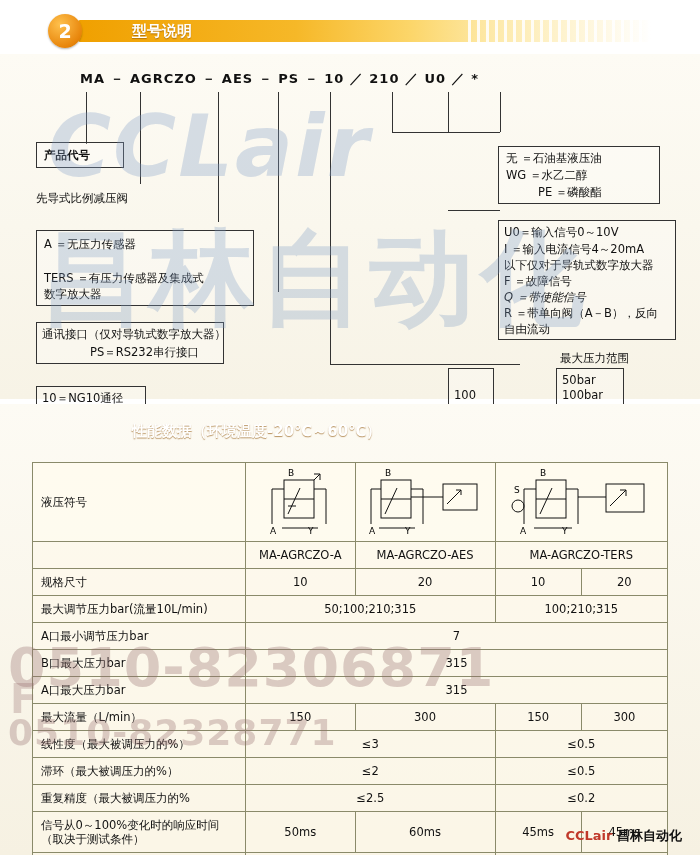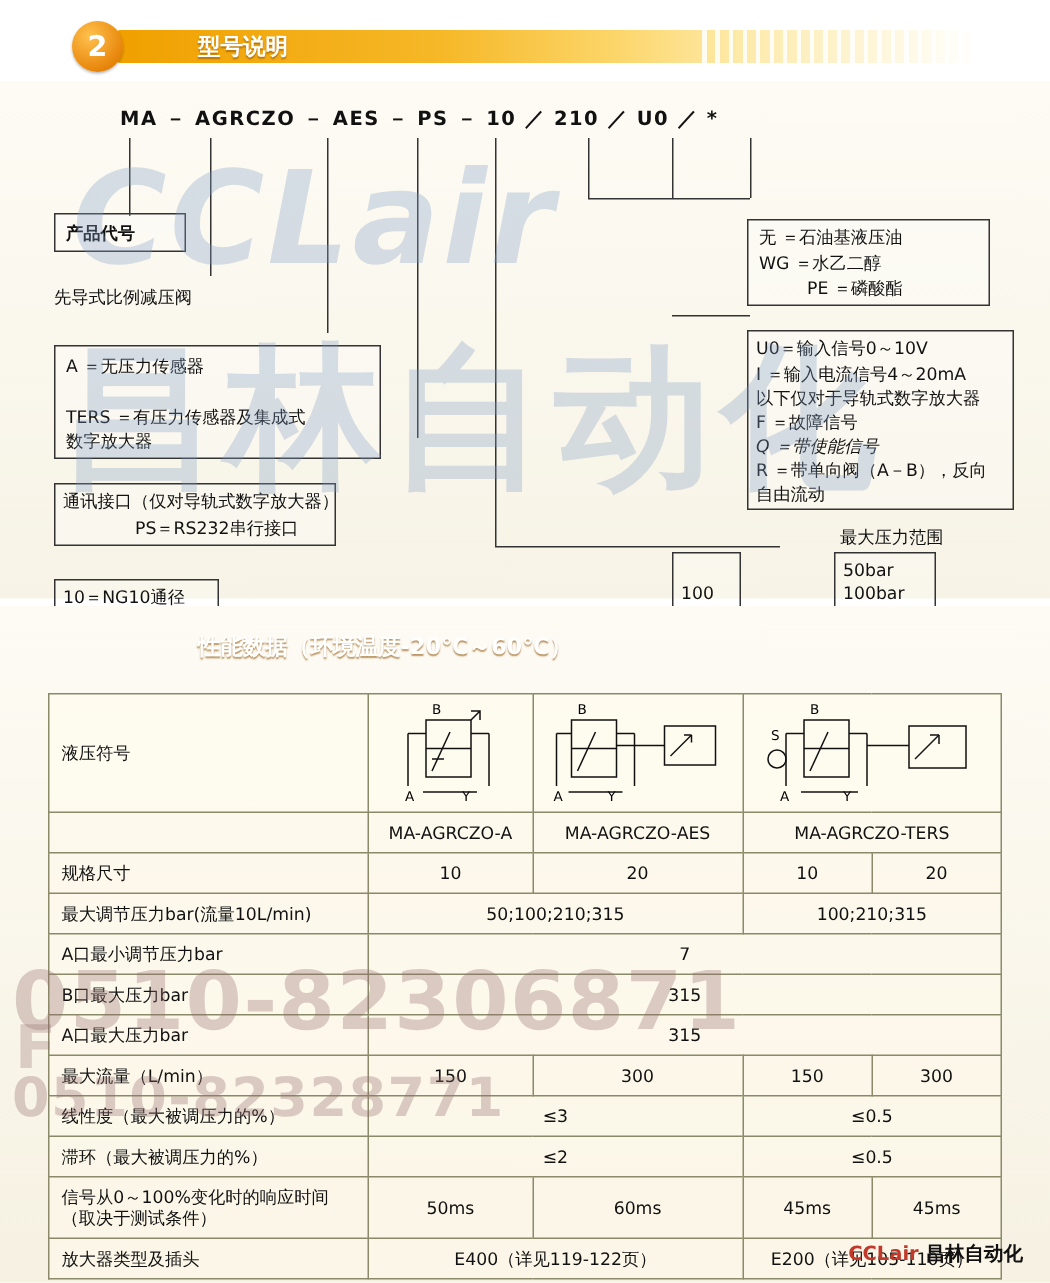--- a/index.html
+++ b/index.html
@@ -298,20 +298,25 @@
           <td colspan="4">≤3</td>
           <td colspan="2">≤0.5</td>
         </tr>
 
         <tr>
           <td class="lbl">滞环（最大被调压力的%）</td>
           <td colspan="4">≤2</td>
           <td colspan="2">≤0.5</td>
         </tr>
 
+        <tr>
+          <td class="lbl">重复精度（最大被调压力的%</td>
+          <td colspan="4">≤2.5</td>
+          <td colspan="2">≤0.2</td>
+        </tr>
 
         <tr>
           <td class="lbl two-line" style="height:34px;margin-left:32px;">
             <span>信号从0～100%变化时的响应时间</span><br>
             <span>（取决于测试条件）</span>
           </td>
           <td colspan="2">50ms</td>
           <td colspan="2">60ms</td>
           <td>45ms</td>
           <td>45ms</td>

